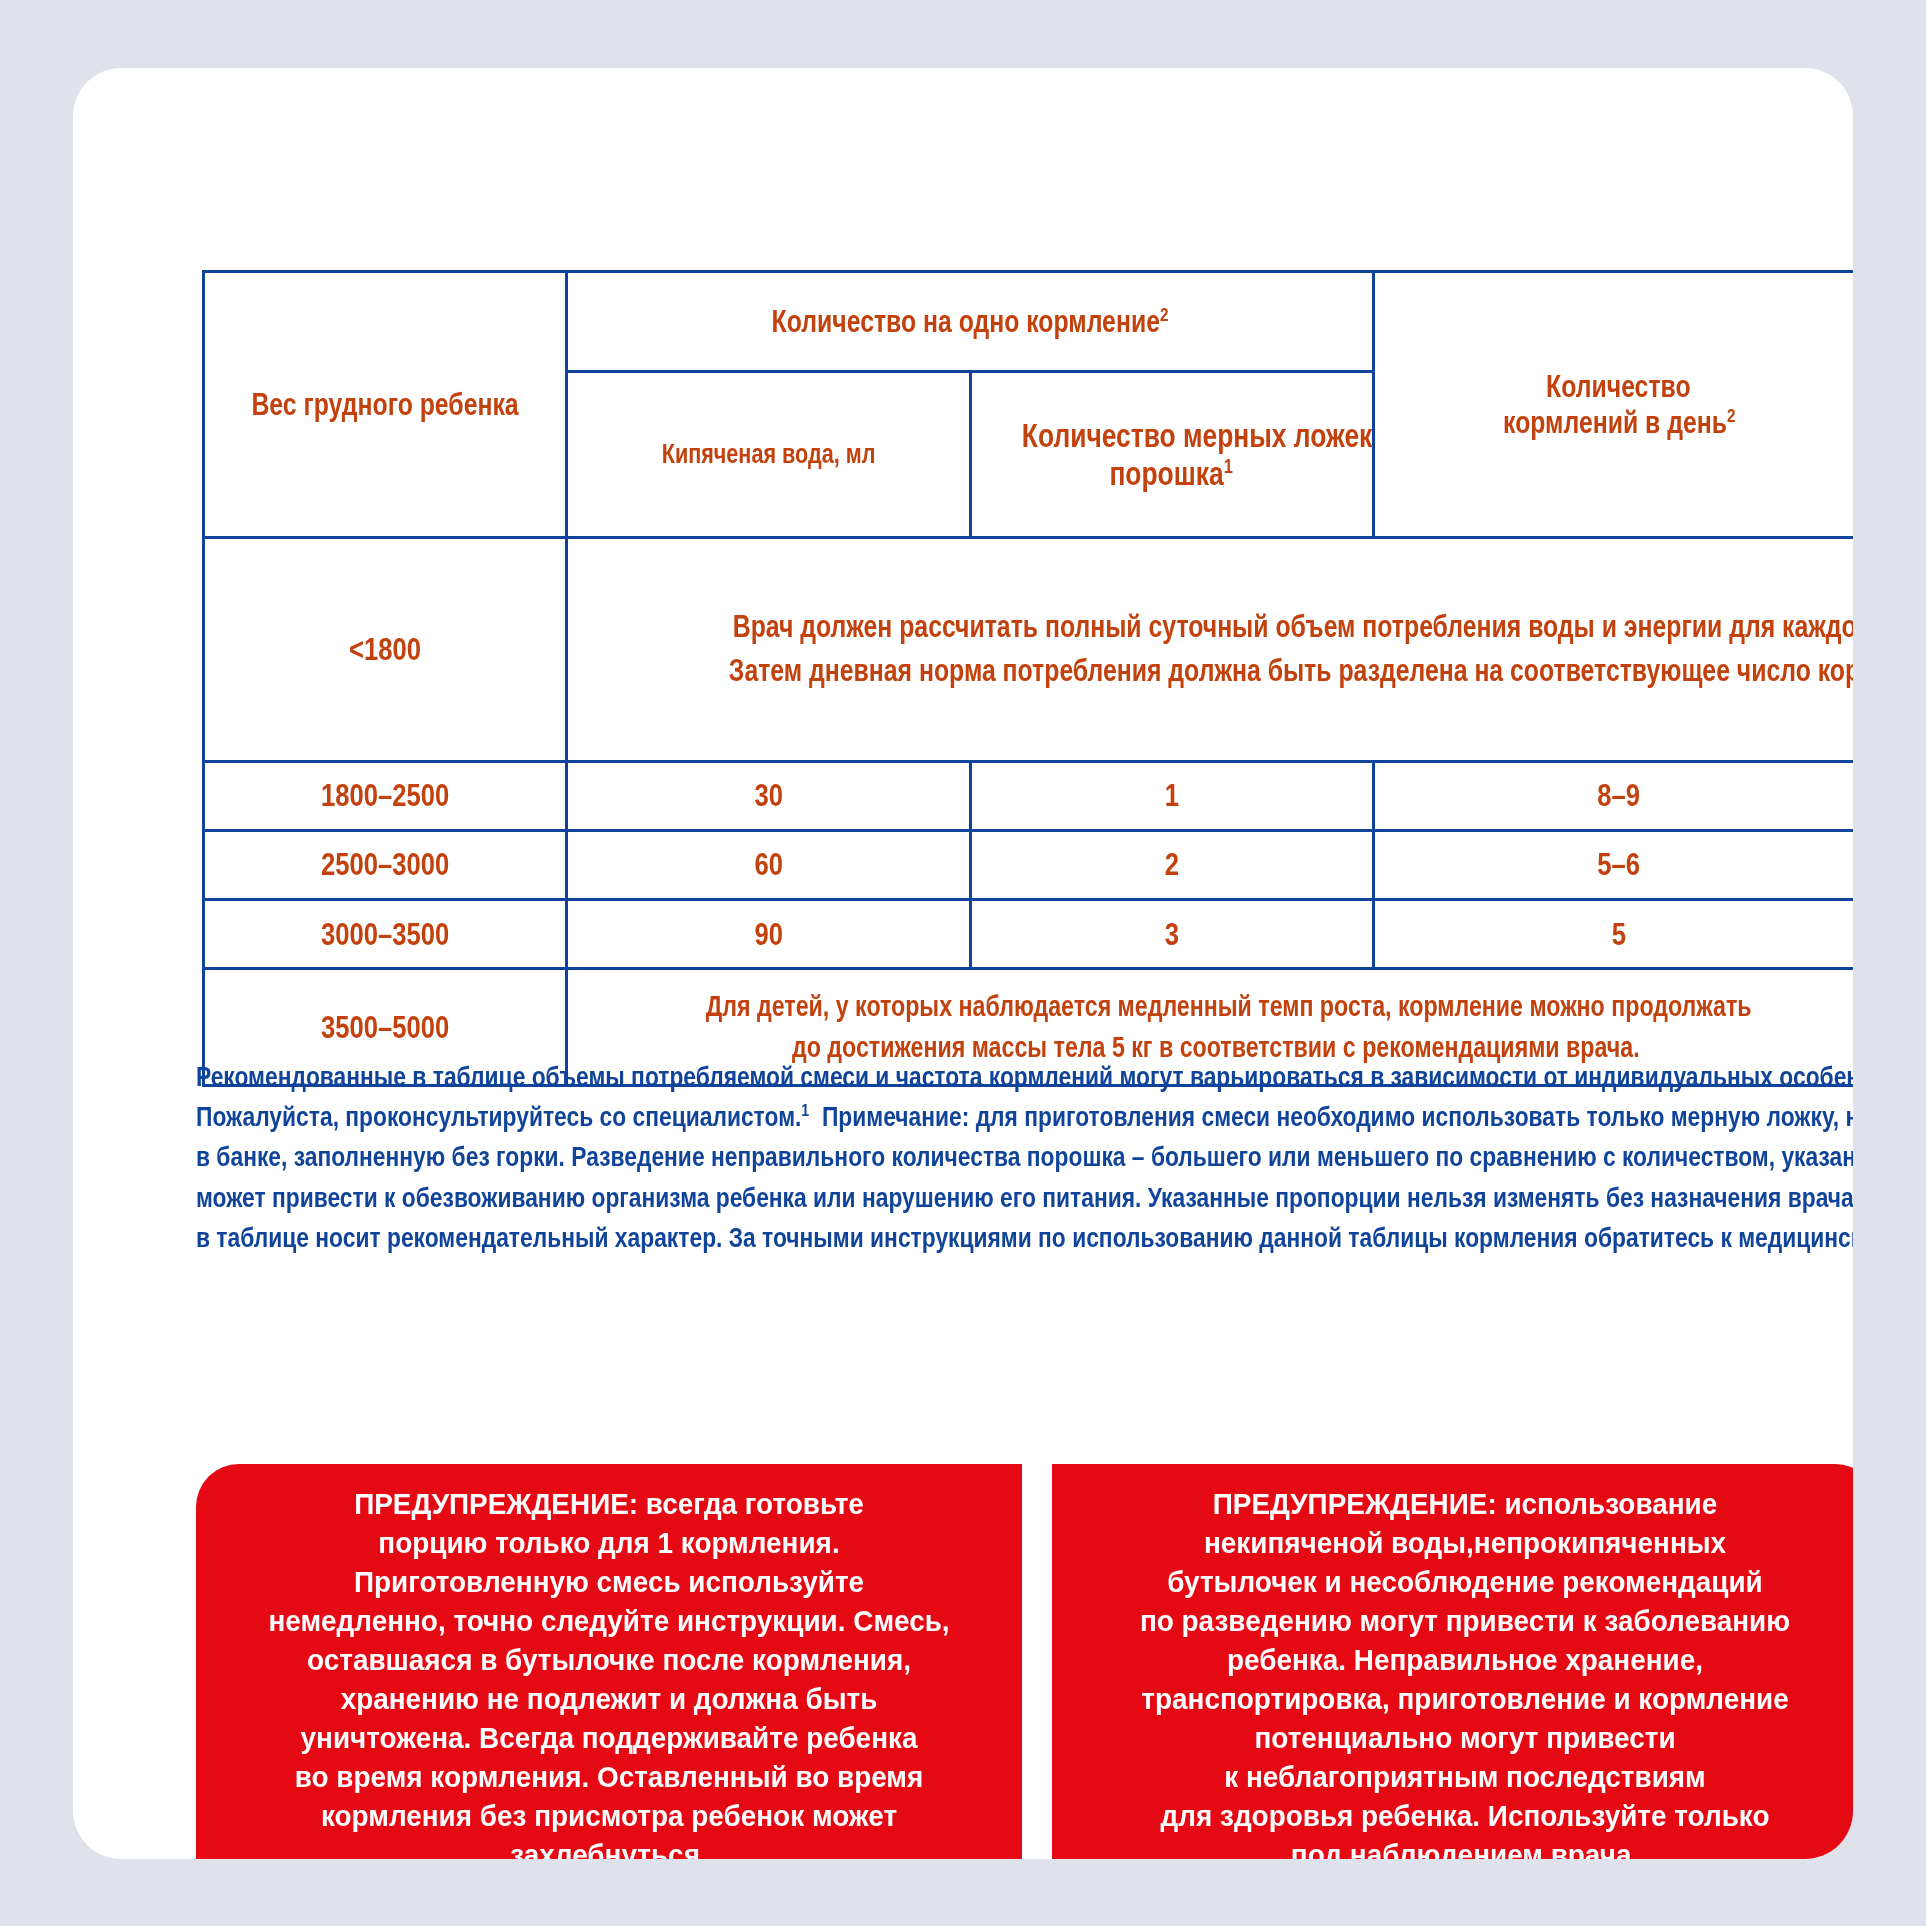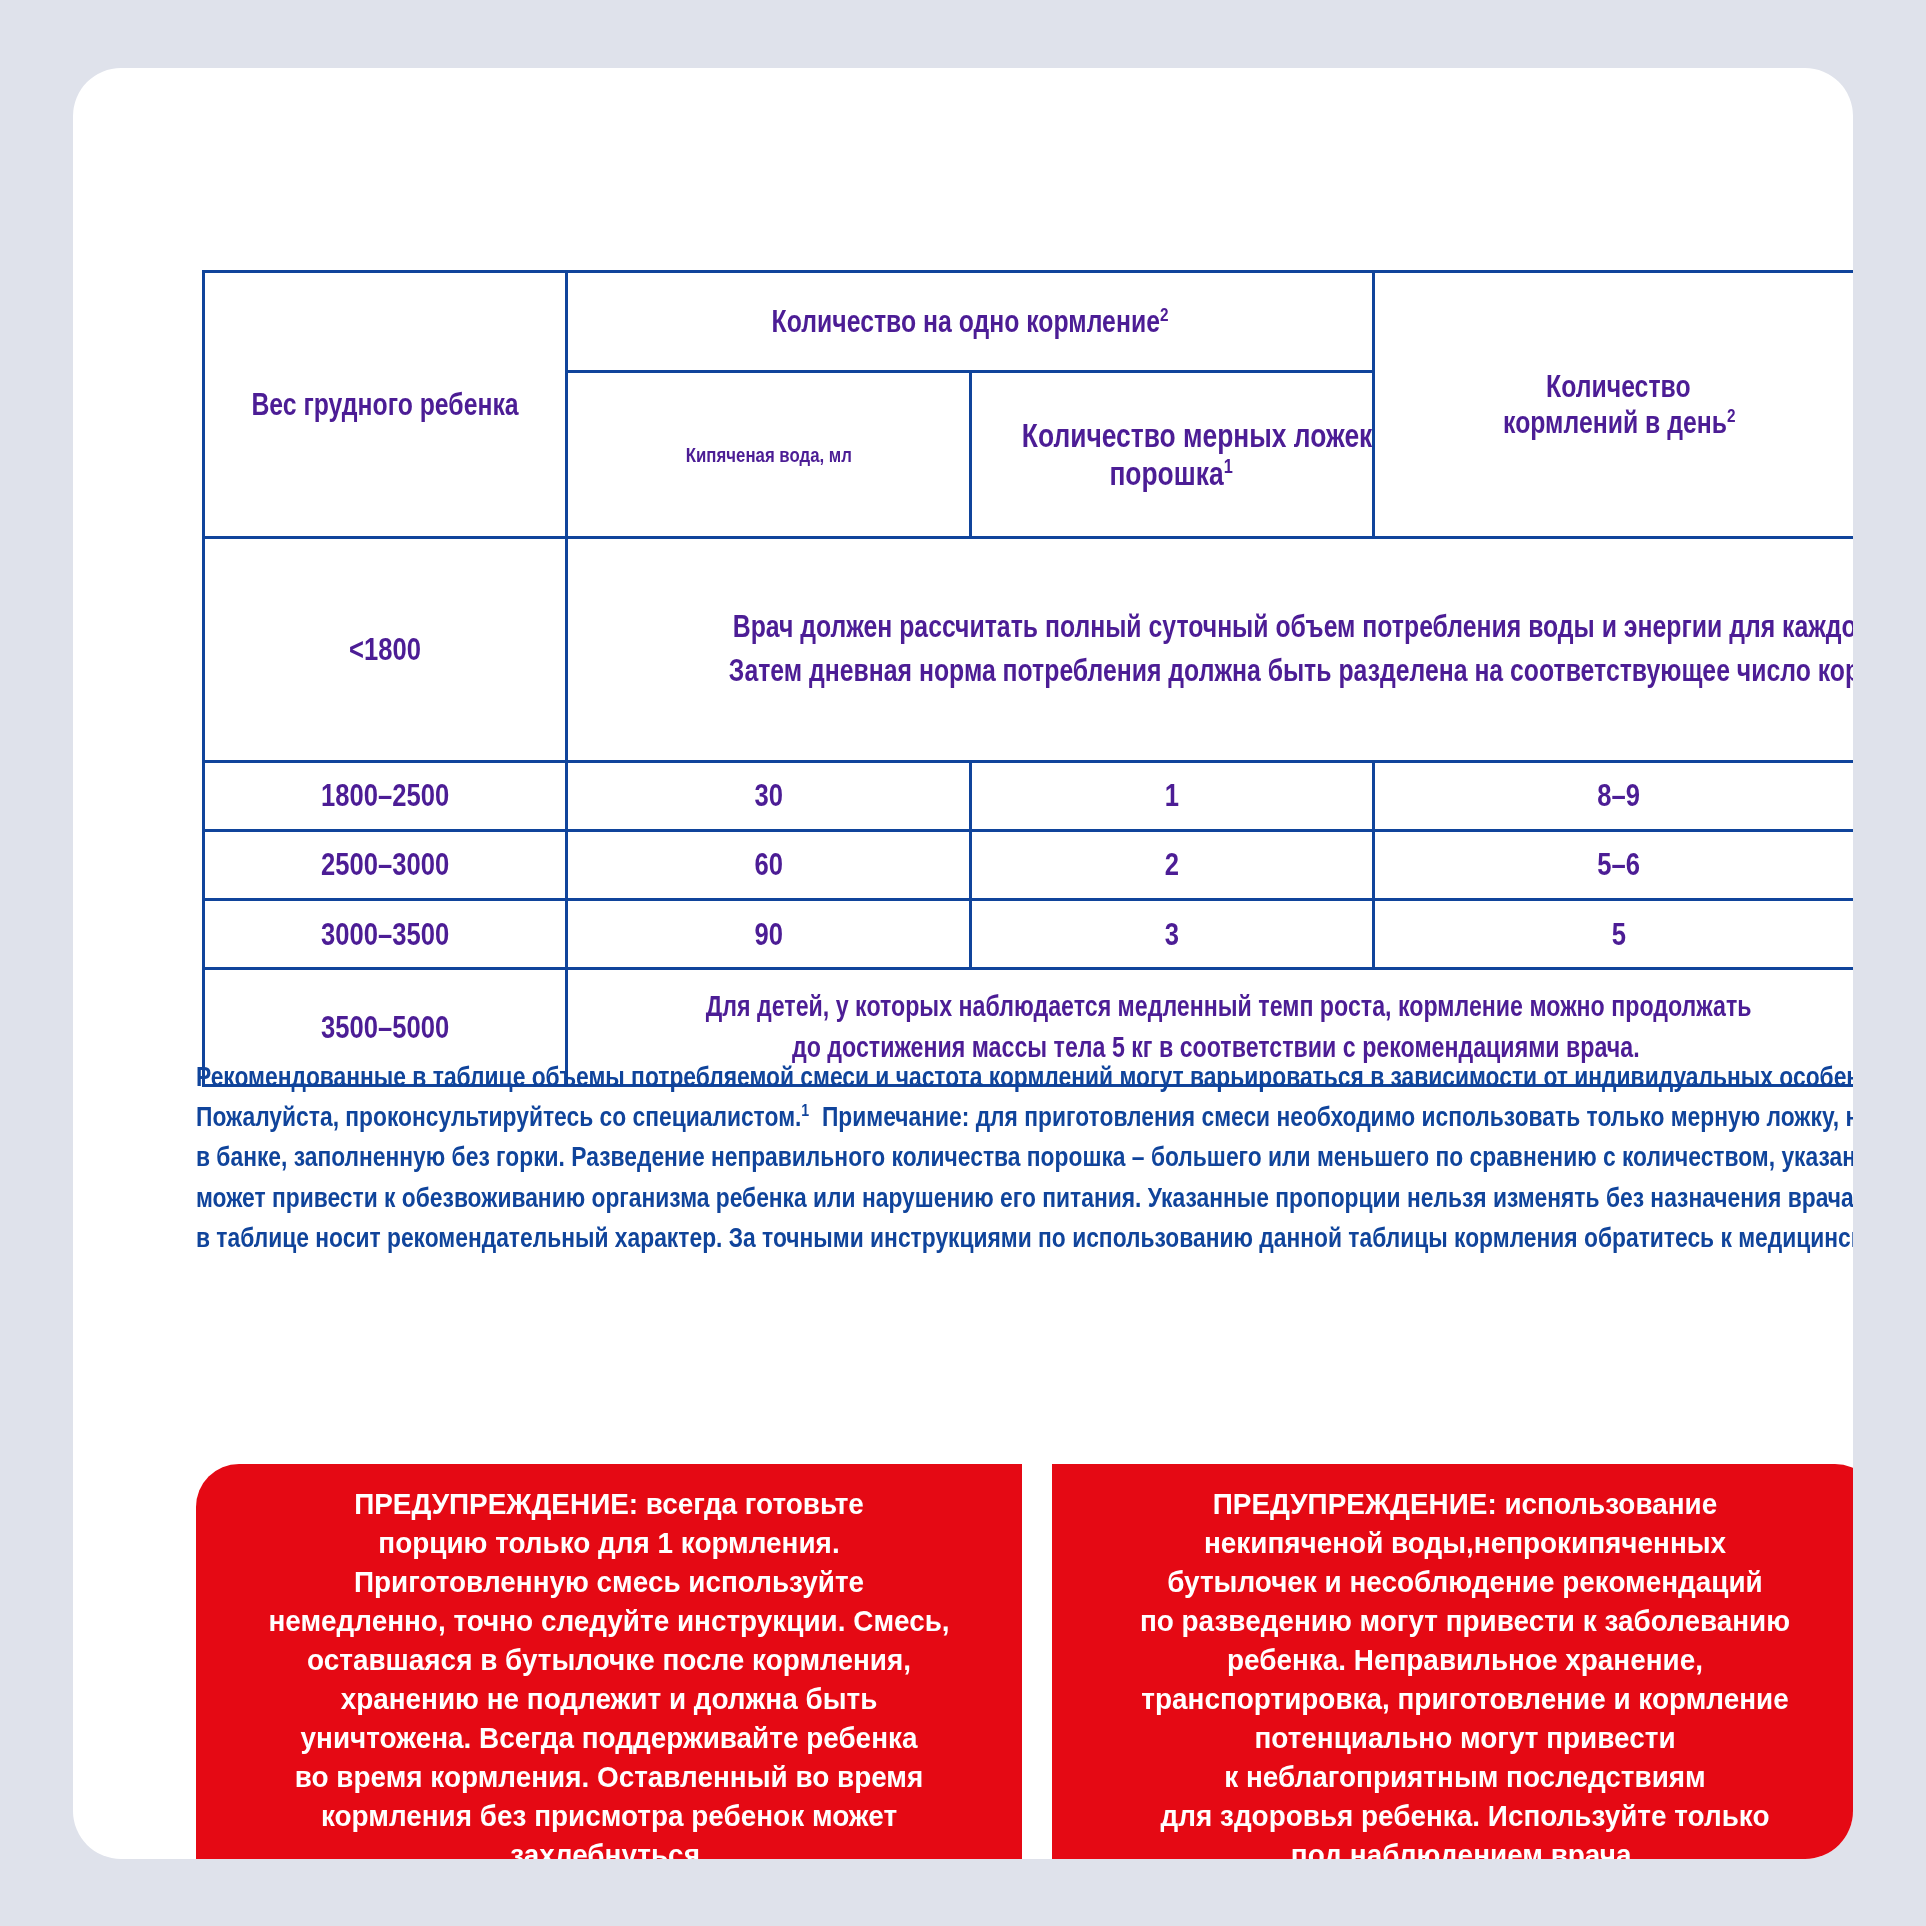--- a/index.html
+++ b/index.html
@@ -53,32 +53,32 @@
   #feed-table {
     position: absolute;
     left: 129px;
     top: 202px;
     width: 1664px;
     border-collapse: collapse;
     table-layout: fixed;
   }
   #feed-table td, #feed-table th {
     border: 3.9px solid #10449b;
-    color: #4c1d95;
+    color: #c2410c;
     text-align: center;
     vertical-align: middle;
     font-weight: bold;
     padding: 3.1px 6.2px;
     font-family: "Liberation Sans", sans-serif;
   }
   .cond { display: inline-block; transform: scaleX(0.80); transform-origin: center; white-space: nowrap; }
 
   .h-weight   { width: 348px; height: 248px; font-size: 31px; }
   .h-amount   { height: 91px; font-size: 31px; }
-  .h-water    { width: 416px; height: 157px; font-size: 21px; text-decoration: underline; }
+  .h-water    { width: 416px; height: 157px; font-size: 27px; text-decoration: underline; }
   .h-scoops   { width: 424px; font-size: 33px; }
   .h-perday   { width: 476px; font-size: 31px; }
 
   sup { font-size: 0.62em; vertical-align: super; line-height: 0; }
 
   .row-note-cell {
     height: 214px;
     font-size: 31px;
     line-height: 1.42;
     padding-left: 20px;

